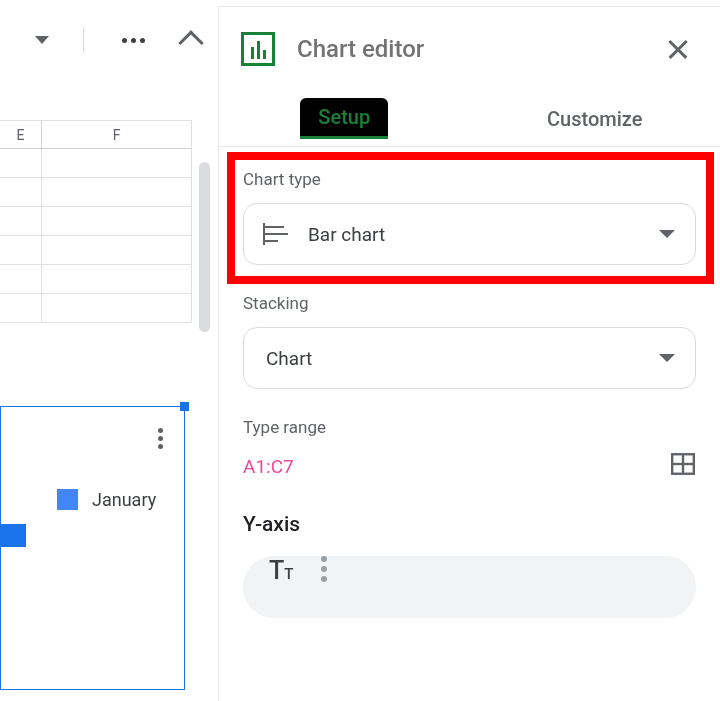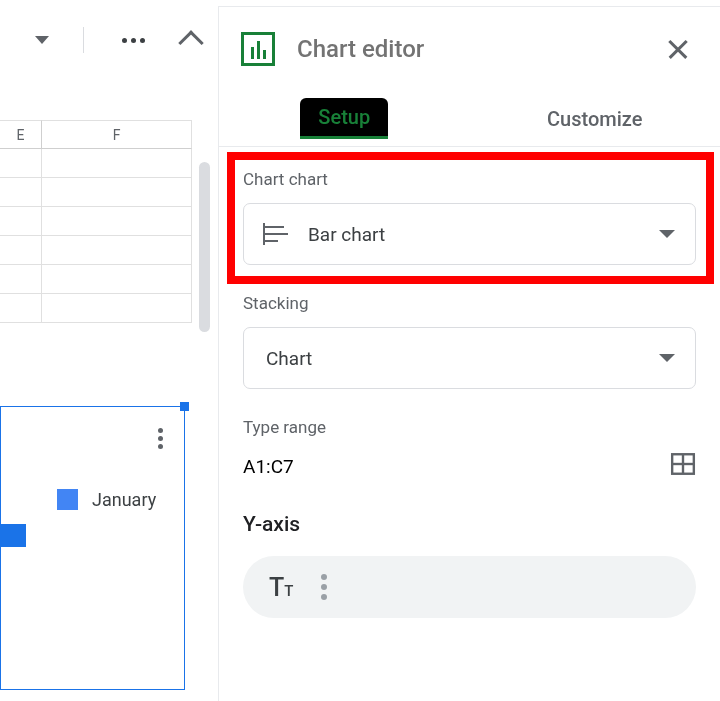--- a/index.html
+++ b/index.html
@@ -214,21 +214,21 @@
   }
   .group { margin-bottom: 28px; }
   .group-label {
     font-size: 17px;
     color: #5f6368;
     margin-bottom: 14px;
   }
   .select {
     height: 62px;
     border: 1px solid #dadce0;
-    border-radius: 7px;
+    border-radius: 14px;
     background: #fff;
     display:flex; align-items:center;
     padding: 0 20px 0 18px;
     font-size: 19px;
     color: #3c4043;
   }
   .select .sel-icon { width: 28px; margin-right: 18px; position: relative; height: 24px; }
   .sel-icon svg { width: 28px; height: 24px; }
   .select .sel-text { flex:1; }
   .caret-down {
@@ -241,35 +241,35 @@
     position: absolute;
     border: 8px solid #ff0000;
     top: 5px; left: 8px;
     width: 487px; height: 132px;
     pointer-events: none;
   }
   .range-row {
     display:flex; align-items:center;
     margin-top: 14px; margin-bottom: 30px;
     font-size: 19px;
-    color: #000000;
+    color: #ec4899;
   }
   .range-row .rval { flex:1; }
   .grid-icon svg { width:26px; height:26px; }
   .section-title {
     font-size: 21px;
     font-weight: 500;
     color: #202124;
     margin-bottom: 20px;
   }
   .chip {
     height: 62px;
     background: #f1f3f4;
     border-radius: 31px;
-    display:flex; align-items:center;
+    display:flex; 
     padding: 0 20px 0 26px;
     font-size: 19px;
     color: #3c4043;
   }
   .chip .chip-icon { width: 30px; margin-right: 22px; font-weight: 500; font-size: 25px; }
   .chip .chip-text { flex:1; }
   .chip-more {
     display:flex; flex-direction:column; gap:4px;
   }
   .chip-more span { width:6px;height:6px;border-radius:50%;background:#9aa0a6; }
@@ -356,21 +356,21 @@
       </div>
       <div class="tab-inactive">
         <span class="tab-label">Customize</span>
       </div>
     </div>
 
     <div class="panel-body">
       <div class="highlight-box"></div>
 
       <div class="group">
-        <div class="group-label">Chart chart</div>
+        <div class="group-label">Chart type</div>
         <div class="select">
           <div class="sel-icon">
             <svg viewBox="0 0 28 24" stroke="#5f6368" stroke-width="2" fill="none">
               <line x1="2" y1="1" x2="2" y2="23"></line>
               <line x1="2" y1="5" x2="22" y2="5"></line>
               <line x1="2" y1="12" x2="26" y2="12"></line>
               <line x1="2" y1="19" x2="16" y2="19"></line>
             </svg>
           </div>
           <span class="sel-text">Bar chart</span>

